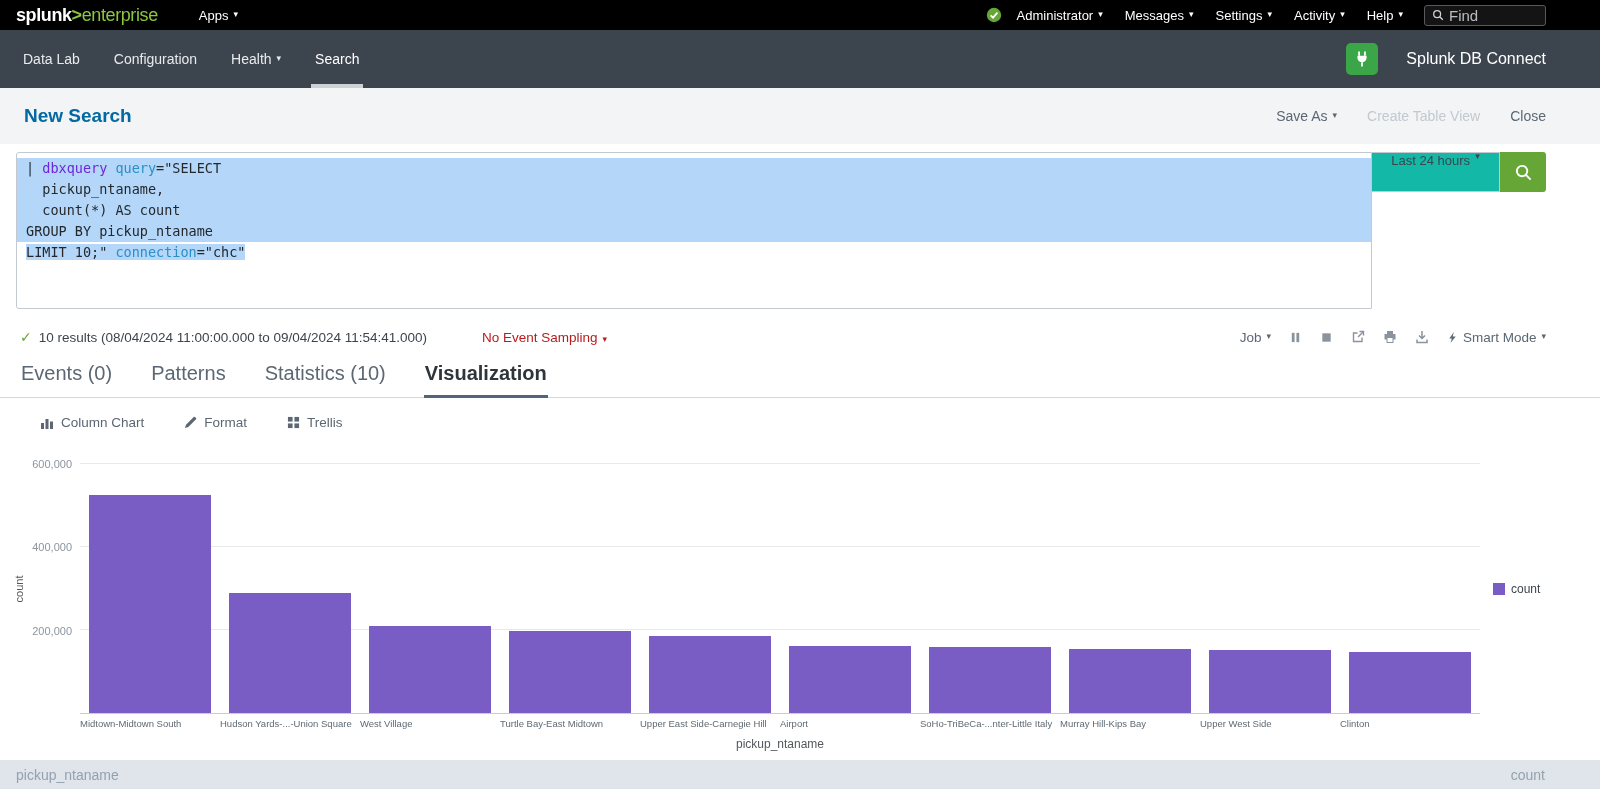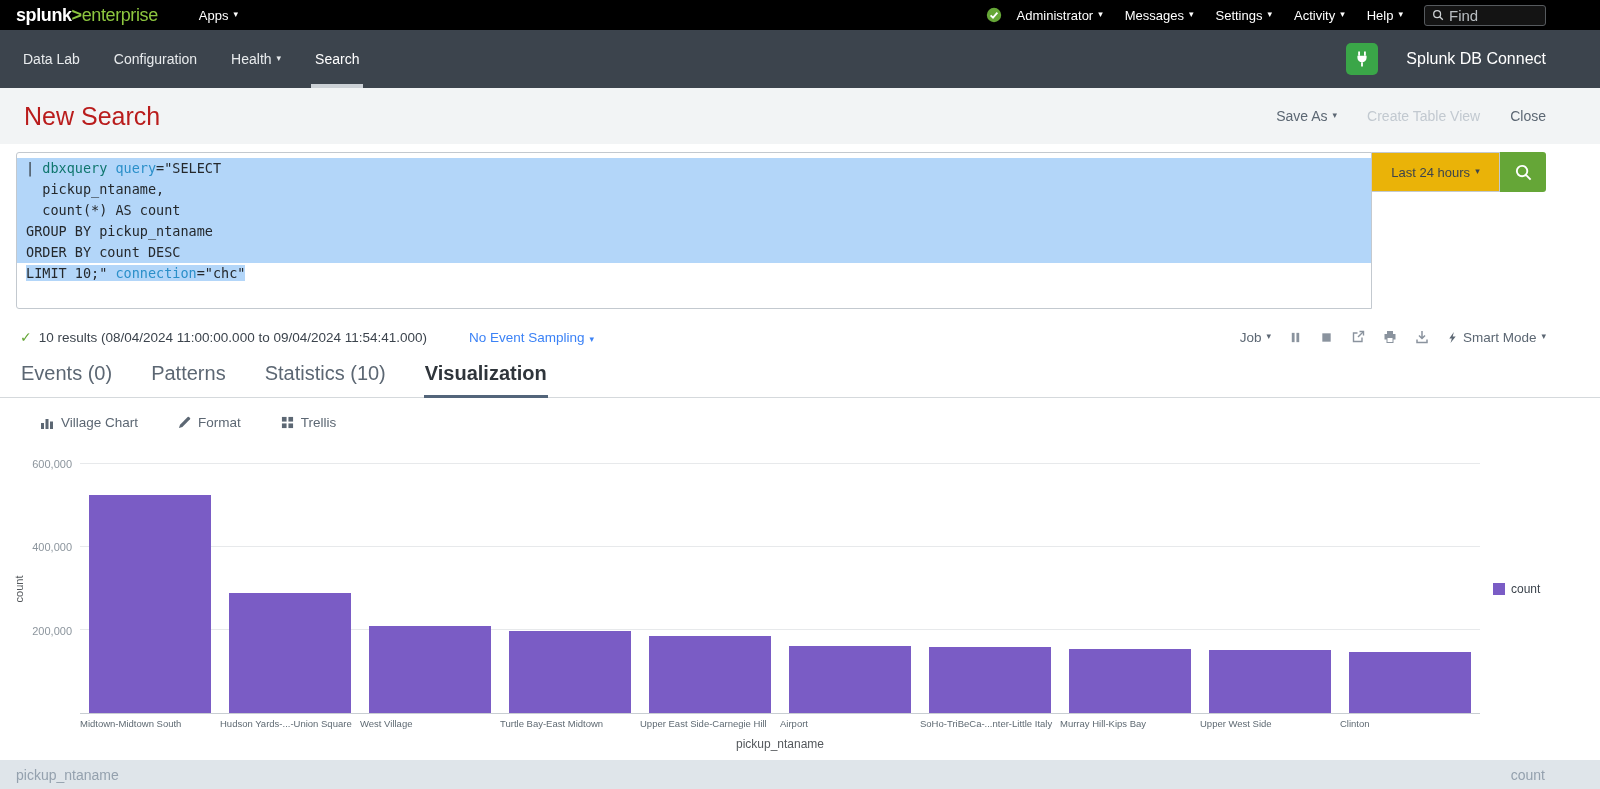--- a/index.html
+++ b/index.html
@@ -24,39 +24,39 @@
 .appnav{height:58px;background:#3c444d;display:flex;align-items:stretch;color:#e8ebed;font-size:14px}
 .appnav-items{display:flex;padding-left:6px}
 .appnav-item{display:flex;align-items:center;padding:0 17px;position:relative;cursor:pointer;white-space:nowrap}
 .appnav-item.active{color:#fff}
 .appnav-item.active::after{content:"";position:absolute;left:13px;right:13px;bottom:0;height:4px;background:#ccd1d6}
 .app-id{margin-left:auto;display:flex;align-items:center;gap:28px;padding-right:54px;cursor:pointer}
 .db-icon{width:32px;height:32px;border-radius:5px;background:#3aa648;display:flex;align-items:center;justify-content:center}
 .app-name{font-size:16px;color:#fff}
 
 .page-header{height:56px;background:#f2f4f5;display:flex;align-items:center;padding:0 54px 0 24px}
-.page-title{font-size:25px;font-weight:normal;color:#b91c1c}
+.page-title{font-size:19px;font-weight:bold;color:#0369a1}
 .header-actions{margin-left:auto;display:flex;gap:30px;font-size:14px;color:#5c6773}
 .hdr-action{display:flex;align-items:center;cursor:pointer;white-space:nowrap}
 .hdr-action.disabled{color:#c2c9d0;cursor:default}
 
 .search-row{display:flex;align-items:flex-start;margin:8px 54px 0 16px}
 .search-box{flex:1;border:1px solid #c3c9cf;border-radius:3px 0 0 3px;background:#fff;font-family:"DejaVu Sans Mono","Liberation Mono",monospace;font-size:13.5px;line-height:21px;padding:5px 0;min-height:157px;cursor:text}
 .q-line{padding:0 9px;white-space:pre;color:#24282c}
 .q-line.sel-full{background:#b3d6f9}
 .sel-text{background:#b3d6f9}
-.tok-command{color:#0f766e}
+.tok-command{color:#6d28d9}
 .tok-param{color:#2a8fc9}
 .tok-plain{color:#24282c}
-.time-picker{width:128px;height:40px;border:1px solid #c3c9cf;border-left:none;background:#eab308;display:flex;align-items:center;justify-content:center;font-size:13px;color:#3c444d;cursor:pointer}
+.time-picker{width:128px;height:40px;border:1px solid #c3c9cf;border-left:none;background:#14b8a6;display:flex;align-items:flex-start;justify-content:center;font-size:13px;color:#3c444d;cursor:pointer}
 .search-btn{width:46px;height:40px;border:none;background:#65a637;border-radius:0 3px 3px 0;display:flex;align-items:center;justify-content:center;cursor:pointer}
 
 .results-bar{display:flex;align-items:center;margin-top:11px;padding:0 54px 0 20px;height:34px;font-size:13.5px;color:#3c444d}
 .res-check{color:#65a637;margin-right:7px;font-size:14px}
-.sampling{display:flex;align-items:flex-end;margin-left:42px;color:#3b82f6;cursor:pointer}
+.sampling{display:flex;align-items:flex-end;margin-left:55px;color:#b91c1c;cursor:pointer}
 .rb-right{margin-left:auto;display:flex;align-items:center;gap:18px;color:#5c6773}
 .rb-item{display:flex;align-items:center;cursor:pointer}
 
 .tabs{display:flex;gap:37px;padding:0 20px;border-bottom:1px solid #d5d9dc;height:40px;align-items:flex-end;font-size:20px;color:#5c6773;margin-top:4px}
 .tab{padding:0 1px 12px;position:relative;cursor:pointer;white-space:nowrap}
 .tab.active{color:#2f353b;font-weight:bold}
 .tab.active::after{content:"";position:absolute;left:0;right:0;bottom:-1px;height:3px;background:#53657a}
 
 .viz-toolbar{display:flex;align-items:center;gap:40px;padding:15px 0 0 40px;font-size:13.5px;color:#5c6773;height:34px}
 .viz-btn{display:flex;align-items:center;gap:7px;cursor:pointer}
@@ -173,21 +173,20 @@
         </div>
       </div>
   </div>
 
   <div class="search-row">
     <div class="search-box">
         <div class="q-line sel-full"><span class="tok-plain">| </span><span class="tok-command">dbxquery</span><span class="tok-plain"> </span><span class="tok-param">query</span><span class="tok-plain">=</span><span class="tok-plain">"SELECT</span></div>
         <div class="q-line sel-full"><span class="tok-plain">  pickup_ntaname,</span></div>
         <div class="q-line sel-full"><span class="tok-plain">  count(*) AS count</span></div>
         <div class="q-line sel-full"><span class="tok-plain">GROUP BY pickup_ntaname</span></div>
-        <div class="q-line sel-full"><span class="tok-plain">ORDER BY count DESC</span></div>
         <div class="q-line"><span class="sel-text"><span class="tok-plain">LIMIT 10;" </span><span class="tok-param">connection</span><span class="tok-plain">=</span><span class="tok-plain">"chc"</span></span></div>
       </div>
     <div class="time-picker">
       <span>Last 24 hours</span>
       <span class="caret">▾</span>
     </div>
     <button class="search-btn">
       <svg width="19" height="19" viewBox="0 0 20 20">
           <circle cx="8.5" cy="8.5" r="5.5" fill="none" stroke="#fff" stroke-width="2"></circle>
           <path d="M12.8 12.8 L17.5 17.5" stroke="#fff" stroke-width="2"></path>
@@ -255,21 +254,21 @@
       <div class="tab active">Visualization</div>
     </div>
 
   <div class="viz-toolbar">
     <div class="viz-btn">
       <svg width="14" height="14" viewBox="0 0 14 14">
           <rect x="1" y="7" width="3" height="6" fill="#5c6773"></rect>
           <rect x="5.5" y="3" width="3" height="10" fill="#5c6773"></rect>
           <rect x="10" y="5.5" width="3" height="7.5" fill="#5c6773"></rect>
         </svg>
-      <span>Village Chart</span>
+      <span>Column Chart</span>
     </div>
     <div class="viz-btn">
       <svg width="13" height="13" viewBox="0 0 14 14">
           <path d="M1 13 L2.2 9.3 10.4 1.1 a1 1 0 0 1 1.4 0 l1.1 1.1 a1 1 0 0 1 0 1.4 L4.7 11.8 Z" fill="#5c6773"></path>
         </svg>
       <span>Format</span>
     </div>
     <div class="viz-btn">
       <svg width="13" height="13" viewBox="0 0 14 14">
           <rect x="1" y="1" width="5" height="5" fill="#5c6773"></rect>

